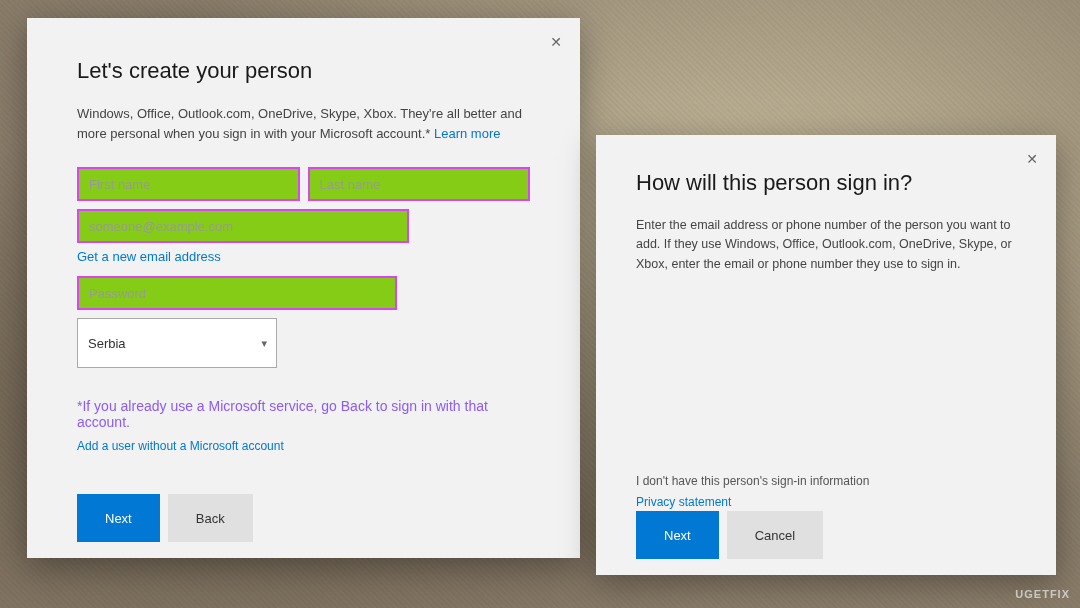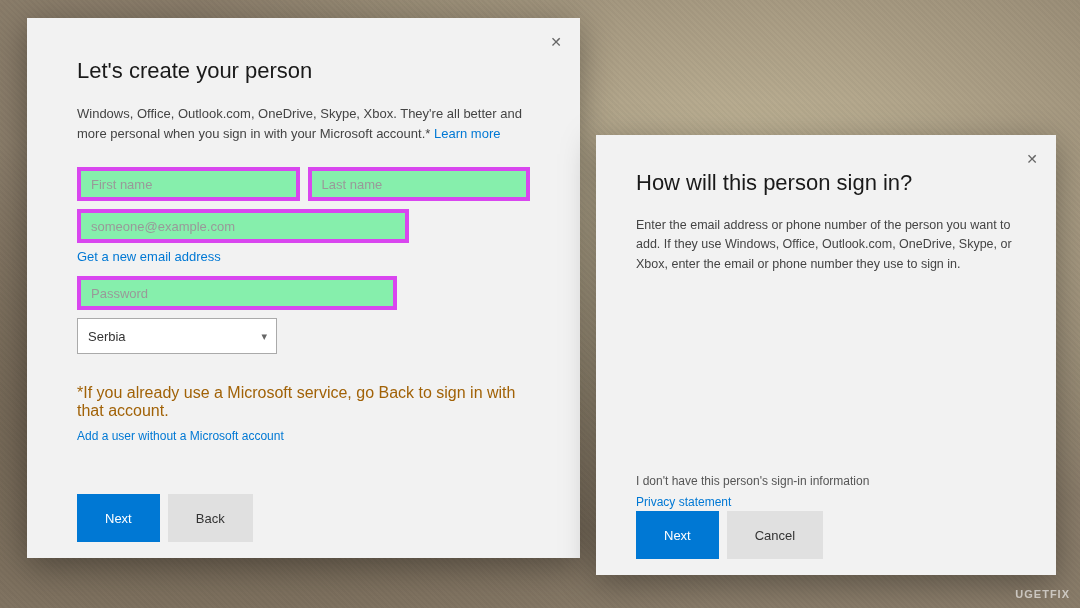--- a/index.html
+++ b/index.html
@@ -101,22 +101,22 @@
     .name-row {
       display: flex;
       gap: 8px;
       margin-bottom: 8px;
     }
 
     .form-input {
       width: 100%;
       height: 34px;
       padding: 6px 10px;
-      border: 4px solid #d946ef;
-      background: #86efac;
+      border: 2px solid #d946ef;
+      background: #84cc16;
       font-size: 13px;
       color: #333;
       outline: none;
     }
 
     .form-input::placeholder {
       color: #999;
     }
 
     .name-row .form-input {
@@ -150,21 +150,21 @@
     }
 
     .country-select-wrapper {
       position: relative;
       width: 200px;
       margin-bottom: 30px;
     }
 
     .country-select {
       width: 100%;
-      height: 36px;
+      height: 50px;
       padding: 6px 30px 6px 10px;
       border: 1px solid #aaa;
       background: white;
       font-size: 13px;
       color: #333;
       appearance: none;
       -webkit-appearance: none;
       cursor: pointer;
       outline: none;
     }
@@ -173,22 +173,22 @@
       position: absolute;
       right: 10px;
       top: 50%;
       transform: translateY(-50%);
       pointer-events: none;
       color: #666;
       font-size: 11px;
     }
 
     .bottom-text {
-      font-size: 16px;
-      color: #a16207;
+      font-size: 14px;
+      color: #8b5cf6;
       margin-bottom: 6px;
     }
 
     .add-without-ms {
       font-size: 12px;
       color: #0078d4;
       cursor: pointer;
       margin-bottom: 30px;
       margin-top: 36px;
     }

